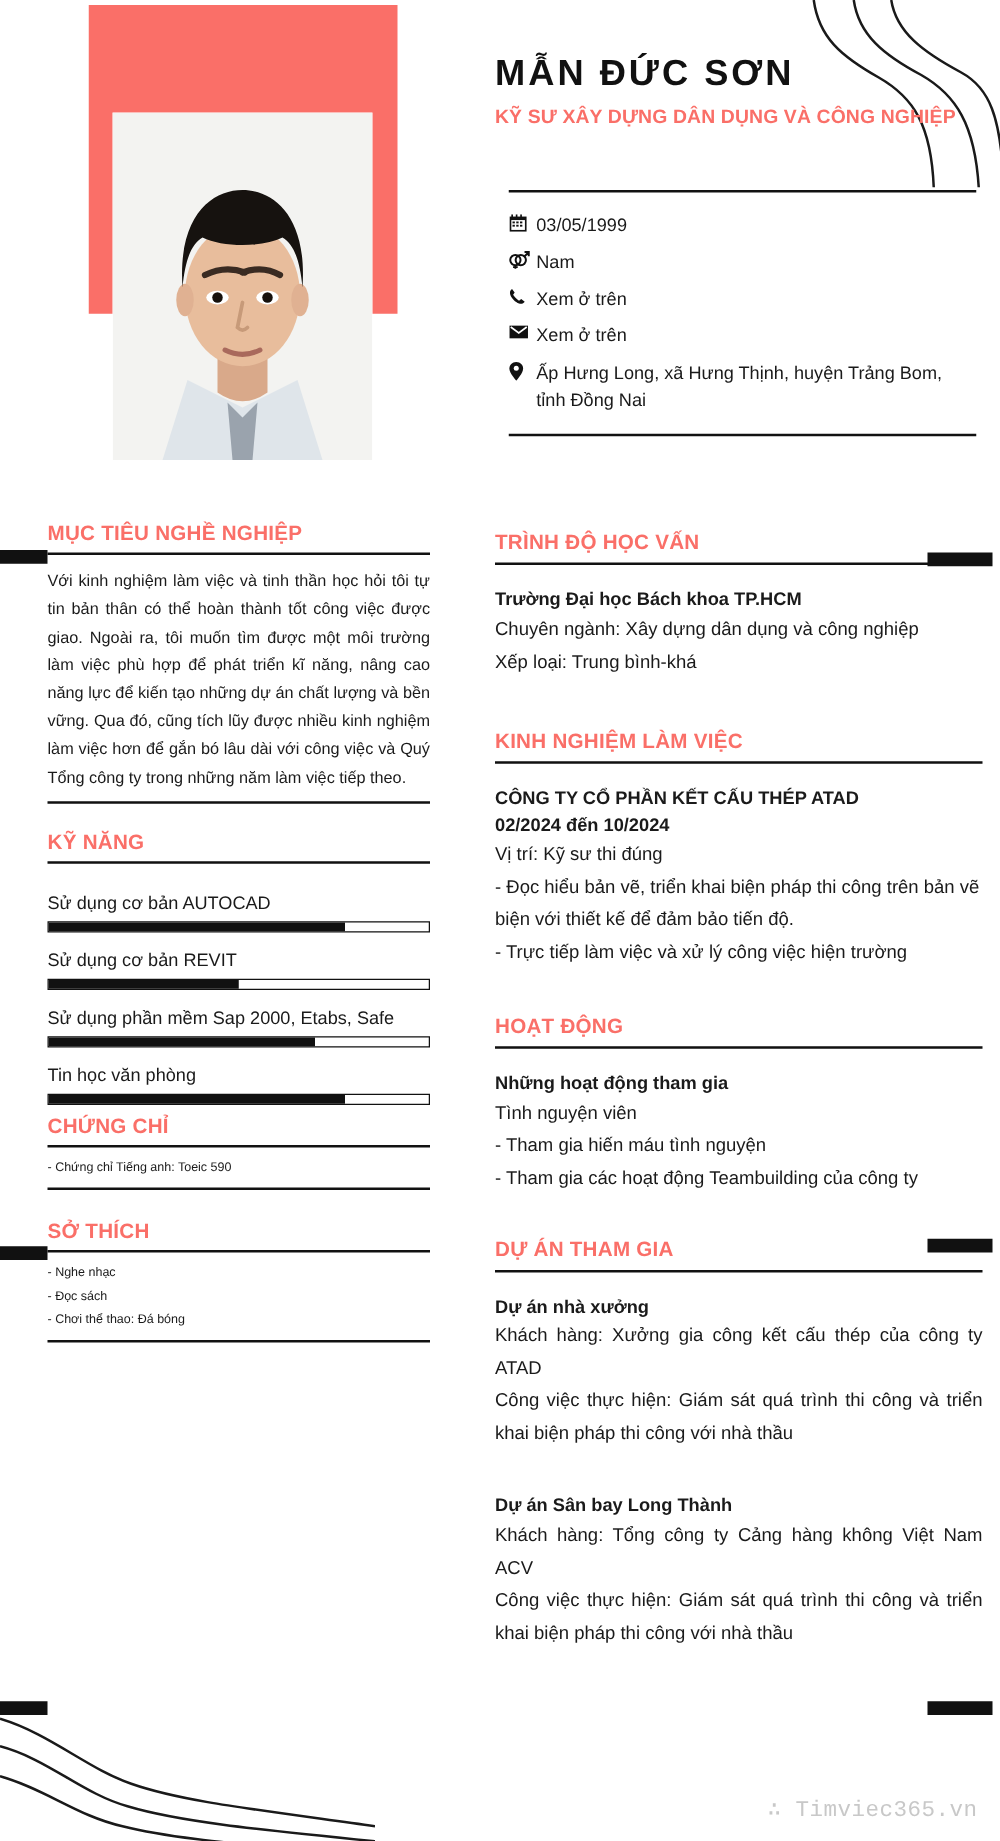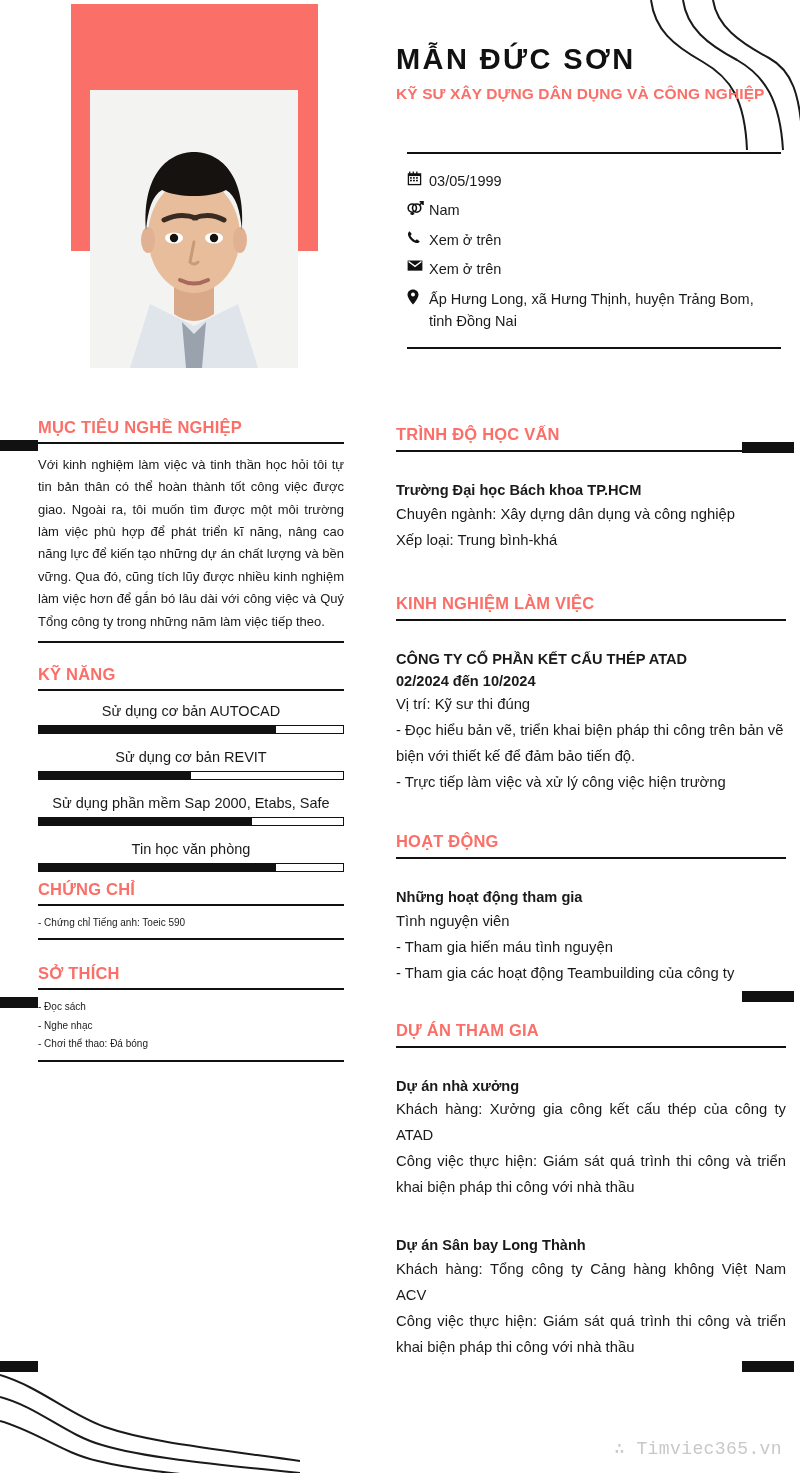--- a/index.html
+++ b/index.html
@@ -42,31 +42,31 @@
   .col-left  { position: absolute; left: 38px; top: 418px; width: 306px; }
   .col-right { position: absolute; left: 396px; top: 425px; width: 390px; }
 
   .sec { margin-bottom: 4px; }
   .sec-title { font-size: 16.5px; font-weight: 700; color: #fa6f68; letter-spacing: 0.2px; margin-bottom: 5px; }
   .rule { border-top: 2px solid #111; }
 
   .objective { font-size: 13px; line-height: 1.72; text-align: justify; padding: 10px 0 8px 0; }
 
   
-  .skills { padding-top: 12px; text-align: center; }
+  .skills { padding-top: 24px; }
   .skill { margin-bottom: 15px; }
   .skill-label { font-size: 14.5px; margin-bottom: 6px; }
   .bar { height: 9px; background: #ffffff; border: 1.5px solid #111; }
   .bar-fill { height: 100%; background: #111; }
 
   .plain-list { padding: 8px 0 6px 0; }
   .plain-list .li { font-size: 10px; line-height: 1.85; }
 
   
-  .block { padding-top: 28px; padding-bottom: 4px; }
+  .block { padding-top: 18px; padding-bottom: 4px; }
   .b-head { font-size: 14.6px; font-weight: 700; line-height: 1.5; }
   .b-line { font-size: 14.8px; line-height: 1.75; }
   .b-line.just { text-align: justify; }
   .gap { height: 30px; }
 
   .sec-right { position: relative; margin-bottom: 2px; }
   .sec-right .sec-title { margin-bottom: 6px; }
 
   
   .watermark { position: absolute; right: 18px; bottom: 14px; font-family: "Liberation Mono", "DejaVu Sans Mono", monospace; font-size: 18px; color: #c8c8c8; letter-spacing: 0.4px; }
@@ -240,22 +240,22 @@
       <div class="plain-list">
         <div class="li">- Chứng chỉ Tiếng anh: Toeic 590</div>
       </div>
       <div class="rule"></div>
     </div>
 
     <div class="sec" style="margin-top:24px;">
       <div class="sec-title">SỞ THÍCH</div>
       <div class="rule"></div>
       <div class="plain-list">
+        <div class="li">- Nghe nhạc</div>
         <div class="li">- Đọc sách</div>
-        <div class="li">- Nghe nhạc</div>
         <div class="li">- Chơi thể thao: Đá bóng</div>
       </div>
       <div class="rule"></div>
     </div>
 
   </div>
 
   <div class="col-right">
 
     <div class="sec-right">

